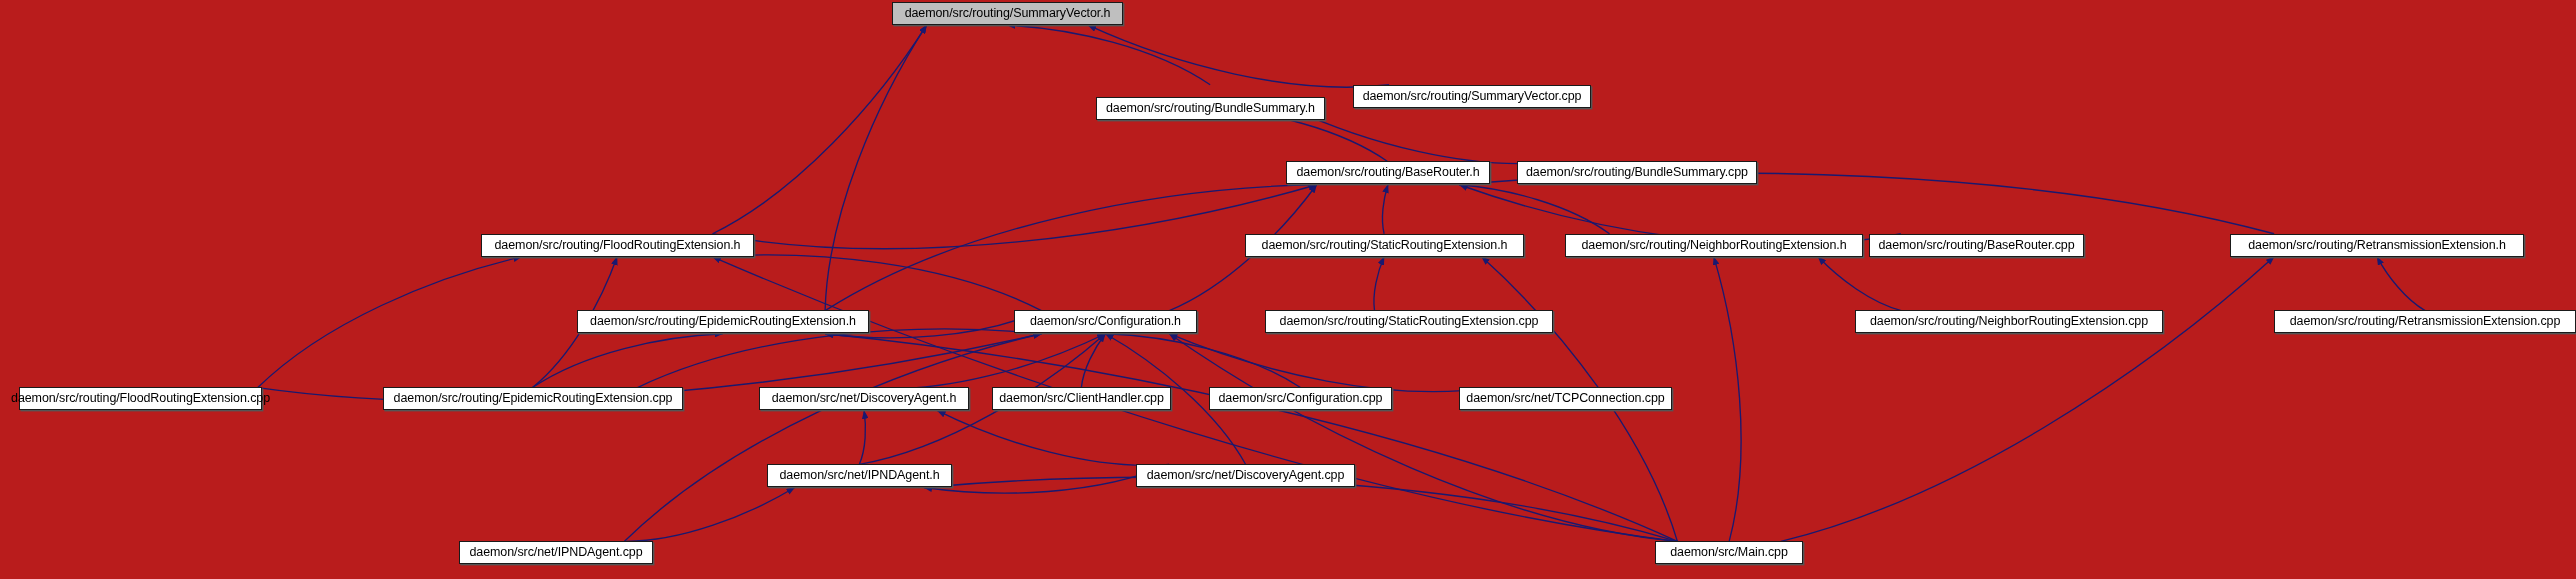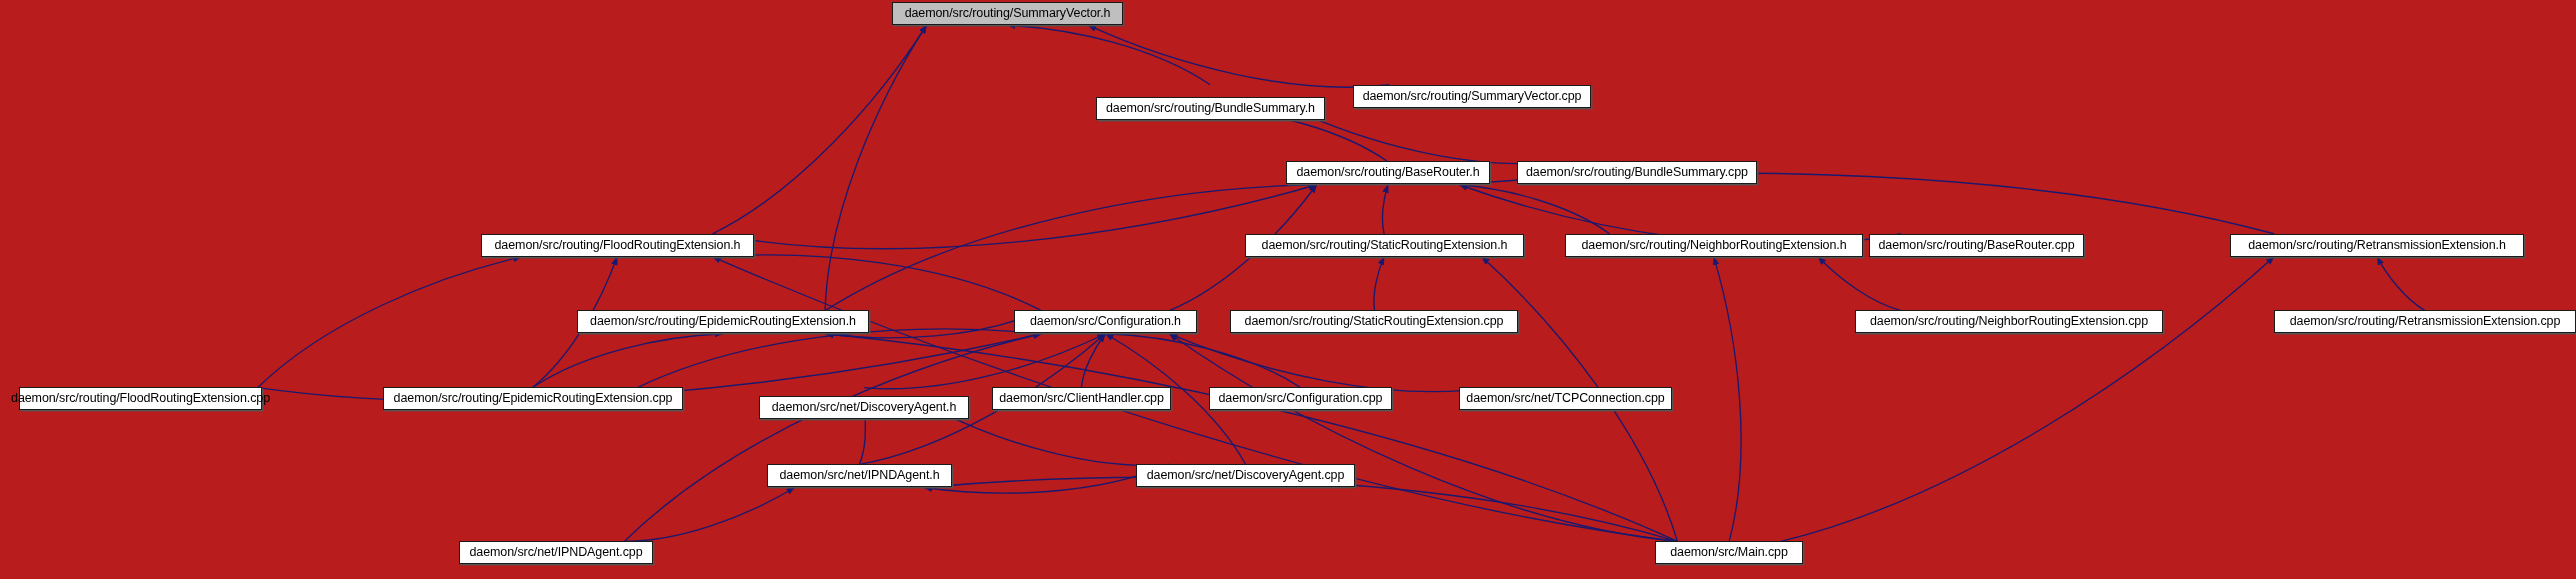--- a/index.html
+++ b/index.html
@@ -142,36 +142,36 @@
       </div>
       <div class="node" style="left: 2230px; top: 234px; width: 294px; justify-content: center;">
         <span class="node-label">daemon/src/routing/RetransmissionExtension.h</span>
       </div>
       <div class="node" style="left: 577px; top: 310px; width: 292px;">
         <span class="node-label">daemon/src/routing/EpidemicRoutingExtension.h</span>
       </div>
       <div class="node" style="left: 1014px; top: 310px; width: 183px;">
         <span class="node-label">daemon/src/Configuration.h</span>
       </div>
-      <div class="node" style="left: 1230px; top: 310px; width: 288px;">
+      <div class="node" style="left: 1265px; top: 310px; width: 288px;">
         <span class="node-label">daemon/src/routing/StaticRoutingExtension.cpp</span>
       </div>
       <div class="node" style="left: 2274px; top: 310px; width: 302px;">
         <span class="node-label">daemon/src/routing/RetransmissionExtension.cpp</span>
       </div>
       <div class="node" style="left: 1855px; top: 310px; width: 308px;">
         <span class="node-label">daemon/src/routing/NeighborRoutingExtension.cpp</span>
       </div>
       <div class="node" style="left: 19px; top: 387px; width: 243px;">
         <span class="node-label">daemon/src/routing/FloodRoutingExtension.cpp</span>
       </div>
       <div class="node" style="left: 383px; top: 387px; width: 300px;">
         <span class="node-label">daemon/src/routing/EpidemicRoutingExtension.cpp</span>
       </div>
-      <div class="node" style="left: 759px; top: 387px; width: 210px; margin-top: 9px;">
+      <div class="node" style="left: 759px; top: 387px; width: 210px;">
         <span class="node-label">daemon/src/net/DiscoveryAgent.h</span>
       </div>
       <div class="node" style="left: 992px; top: 387px; width: 179px;">
         <span class="node-label">daemon/src/ClientHandler.cpp</span>
       </div>
       <div class="node" style="left: 1209px; top: 387px; width: 183px;">
         <span class="node-label">daemon/src/Configuration.cpp</span>
       </div>
       <div class="node" style="left: 1459px; top: 387px; width: 213px;">
         <span class="node-label">daemon/src/net/TCPConnection.cpp</span>

